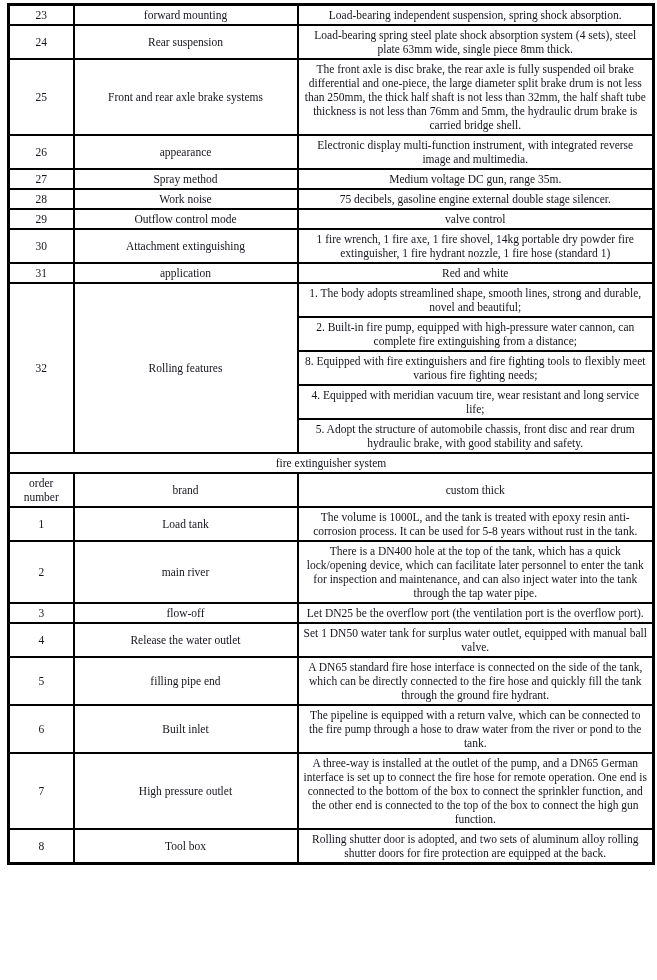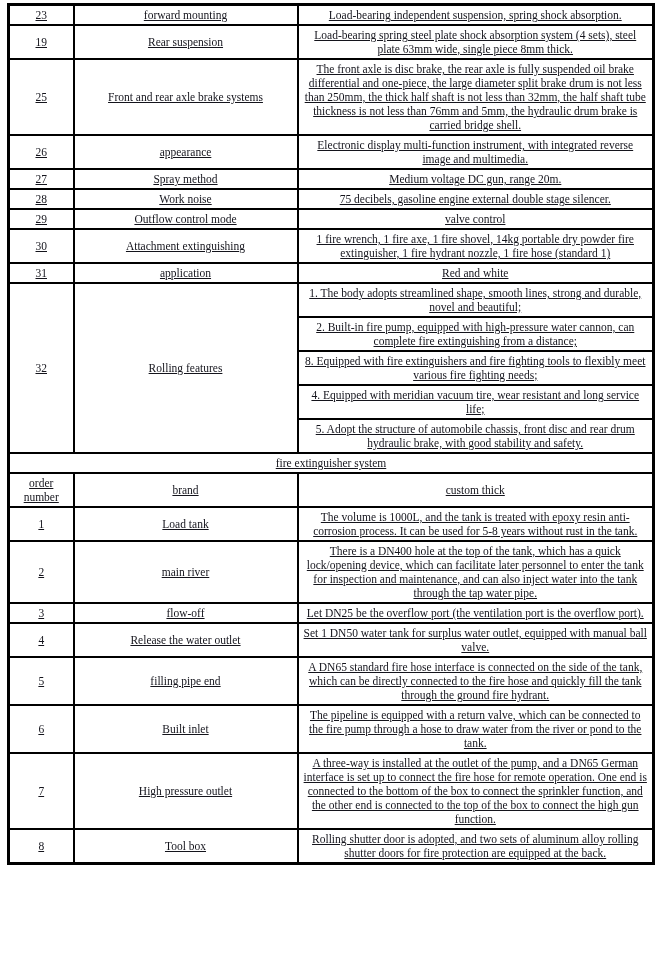--- a/index.html
+++ b/index.html
@@ -17,21 +17,20 @@
     color: #14141c;
   }
   table.spec {
     position: absolute;
     left: 7px;
     top: 3px;
     width: 645px;
     border-collapse: collapse;
     table-layout: fixed;
     border: 3px solid #000000;
-    text-decoration: underline;
   }
   col.c1 { width: 65px; }
   col.c2 { width: 224px; }
   col.c3 { width: 356px; }
   td {
     border: 2px solid #000000;
     text-align: center;
     vertical-align: middle;
     font-size: 11.5px;
     line-height: 14px;
@@ -52,38 +51,38 @@
         <col class="c2">
         <col class="c3">
       </colgroup>
     <tbody>
       <tr>
         <td>23</td>
         <td>forward mounting</td>
         <td>Load-bearing independent suspension, spring shock absorption.</td>
       </tr>
       <tr>
-        <td>19</td>
+        <td>24</td>
         <td>Rear suspension</td>
         <td>Load-bearing spring steel plate shock absorption system (4 sets), steel plate 63mm wide, single piece 8mm thick.</td>
       </tr>
       <tr>
         <td>25</td>
         <td>Front and rear axle brake systems</td>
         <td>The front axle is disc brake, the rear axle is fully suspended oil brake differential and one-piece, the large diameter split brake drum is not less than 250mm, the thick half shaft is not less than 32mm, the half shaft tube thickness is not less than 76mm and 5mm, the hydraulic drum brake is carried bridge shell.</td>
       </tr>
       <tr>
         <td>26</td>
         <td>appearance</td>
         <td>Electronic display multi-function instrument, with integrated reverse image and multimedia.</td>
       </tr>
       <tr>
         <td>27</td>
         <td>Spray method</td>
-        <td>Medium voltage DC gun, range 20m.</td>
+        <td>Medium voltage DC gun, range 35m.</td>
       </tr>
       <tr>
         <td>28</td>
         <td>Work noise</td>
         <td>75 decibels, gasoline engine external double stage silencer.</td>
       </tr>
       <tr>
         <td>29</td>
         <td>Outflow control mode</td>
         <td>valve control</td>

